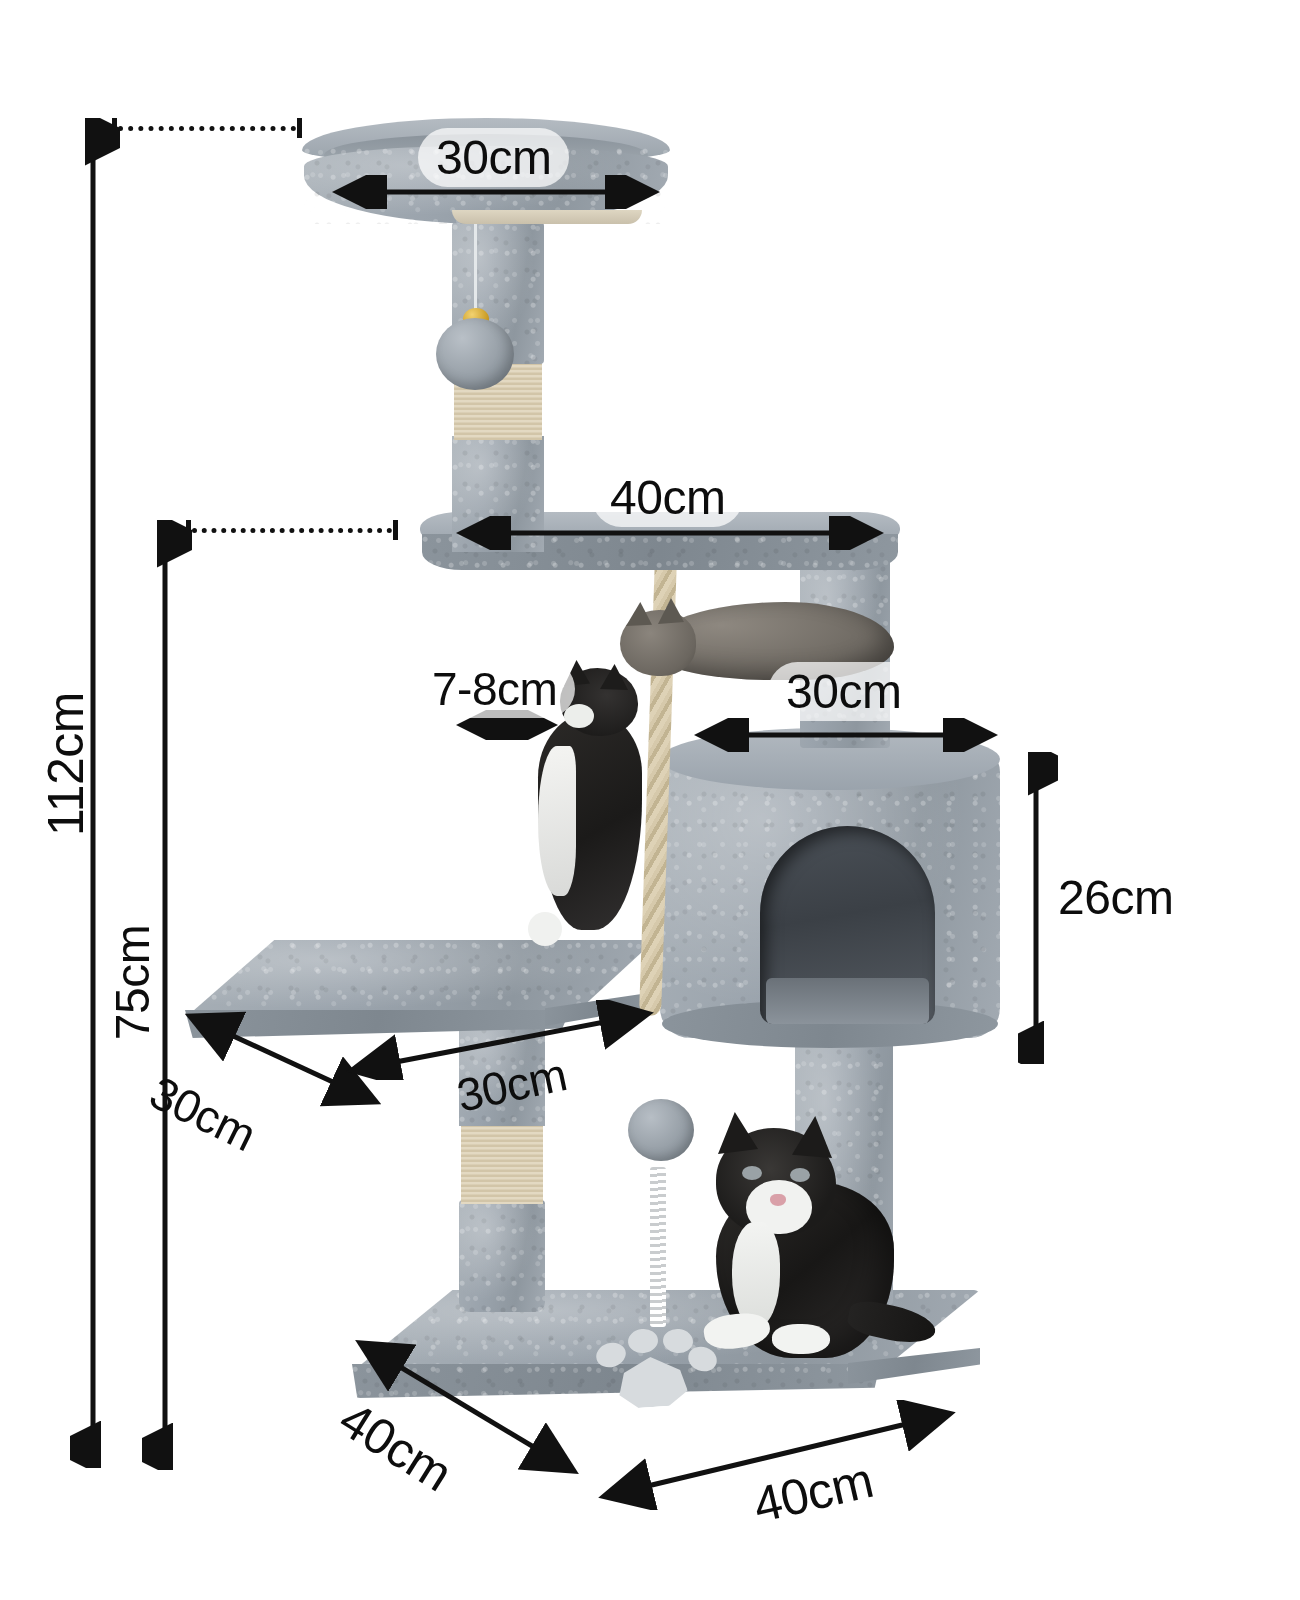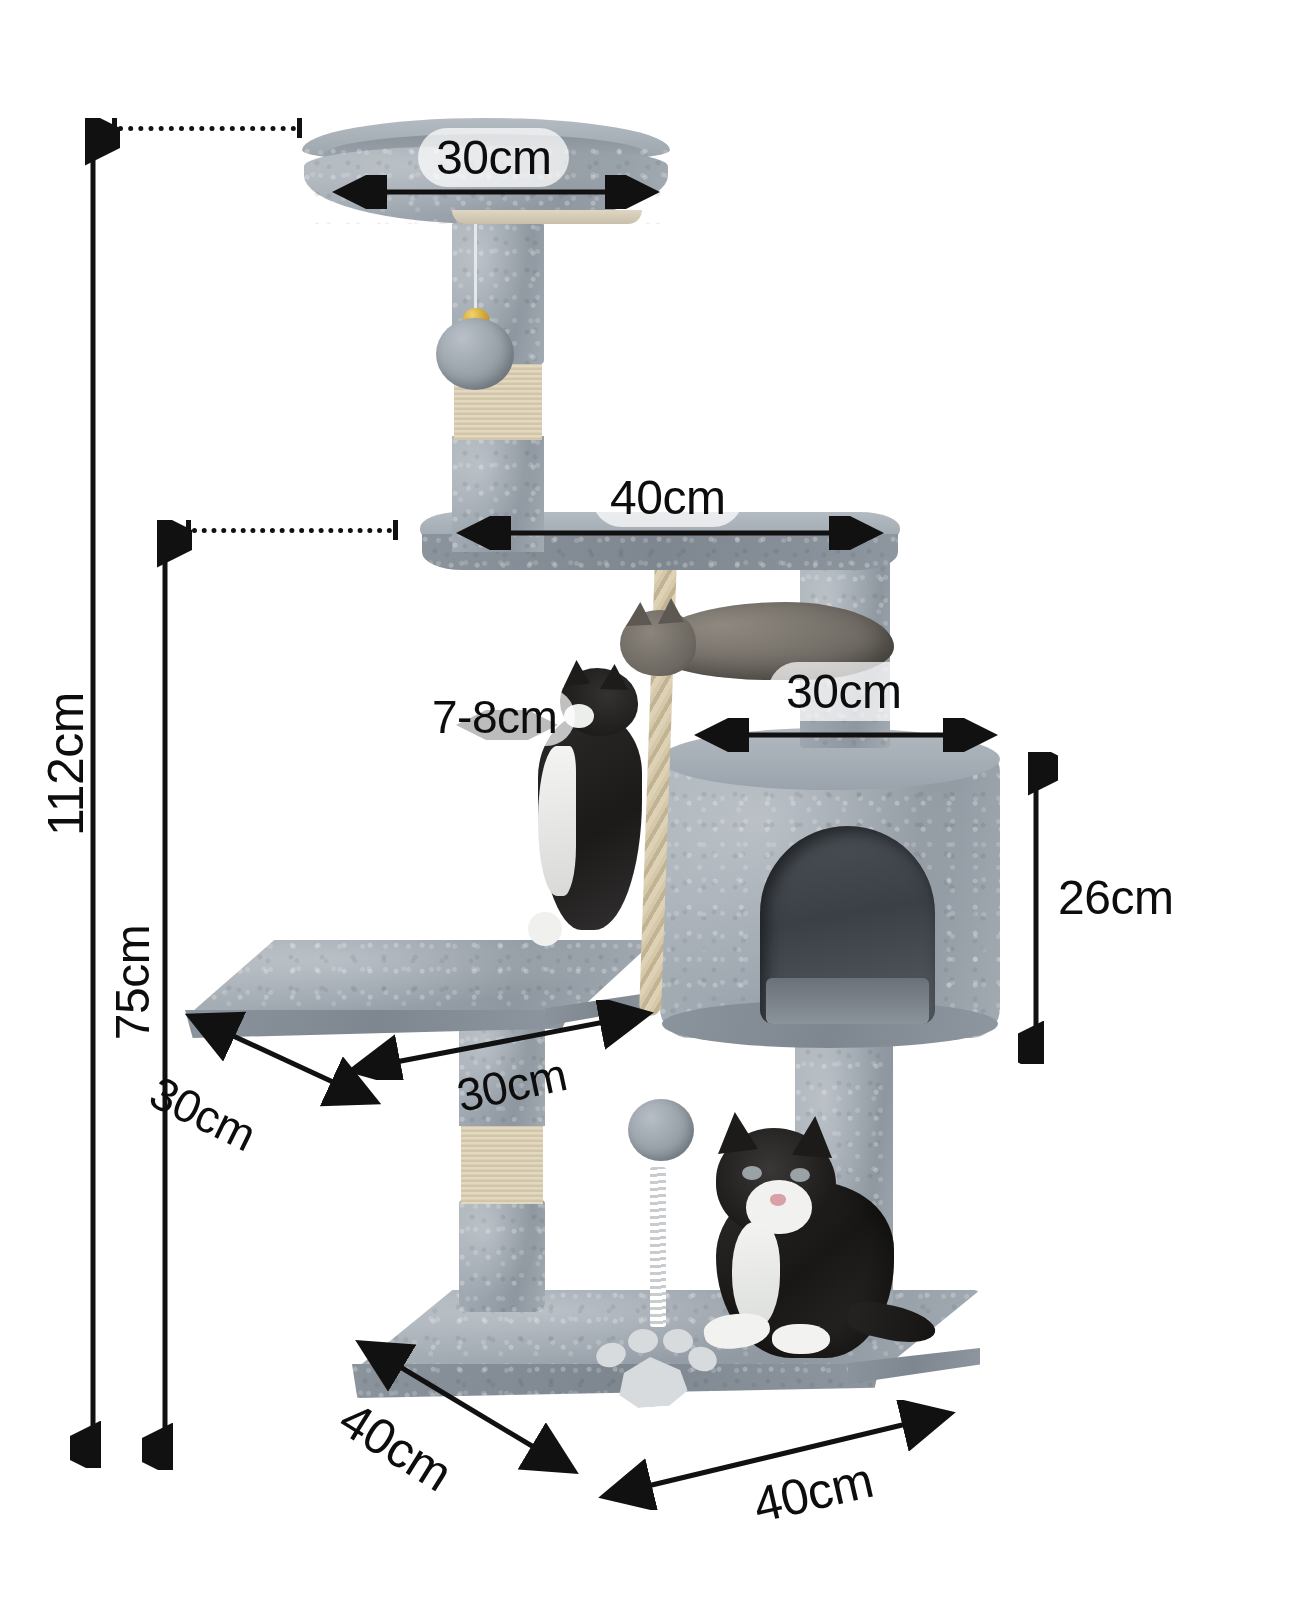--- a/index.html
+++ b/index.html
@@ -403,21 +403,21 @@
       <marker id="ahL3" markerWidth="11" markerHeight="11" refX="1.6" refY="5.5" orient="auto" markerUnits="strokeWidth">
         <path d="M11,0 L0,5.5 L11,11 z" fill="#111"></path>
       </marker>
       <marker id="ahR3" markerWidth="11" markerHeight="11" refX="9.4" refY="5.5" orient="auto" markerUnits="strokeWidth">
         <path d="M0,0 L11,5.5 L0,11 z" fill="#111"></path>
       </marker>
     </defs>
     <line x1="12" y1="15" x2="98" y2="15" stroke="#111" stroke-width="5" marker-start="url(#ahL3)" marker-end="url(#ahR3)"></line>
   </svg>
 
-  <div class="dim-label pill" style="left:414px;top:688px;font-size:46px;">7-8cm</div>
+  <div class="dim-label pill" style="left:414px;top:660px;font-size:46px;">7-8cm</div>
 
   <svg class="arrow-h" style="left:688px;top:718px;" width="316" height="34" viewBox="0 0 316 34">
     <defs>
       <marker id="ahL4" markerWidth="11" markerHeight="11" refX="1.6" refY="5.5" orient="auto" markerUnits="strokeWidth">
         <path d="M11,0 L0,5.5 L11,11 z" fill="#111"></path>
       </marker>
       <marker id="ahR4" markerWidth="11" markerHeight="11" refX="9.4" refY="5.5" orient="auto" markerUnits="strokeWidth">
         <path d="M0,0 L11,5.5 L0,11 z" fill="#111"></path>
       </marker>
     </defs>

